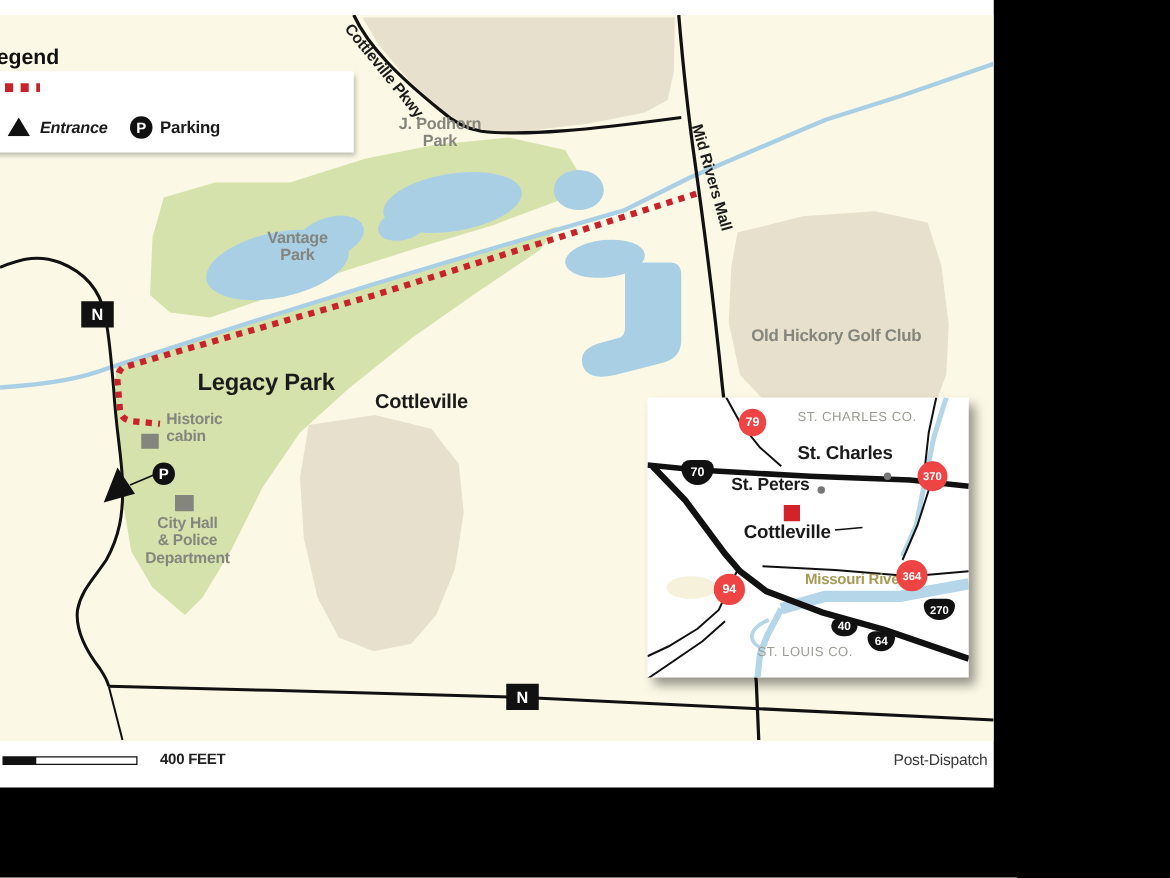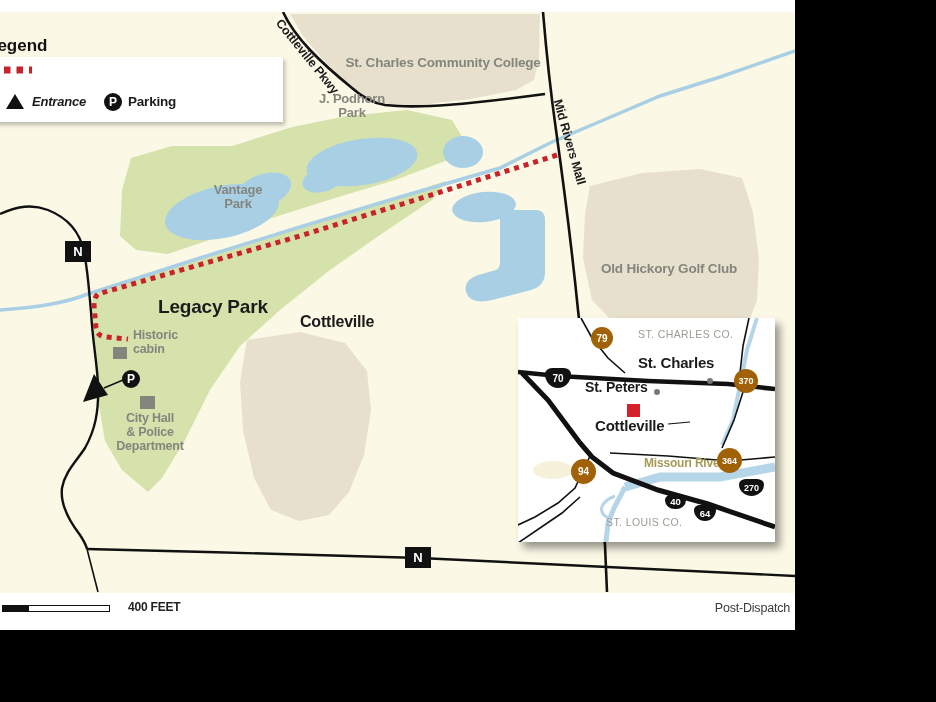--- a/index.html
+++ b/index.html
@@ -33,21 +33,21 @@
     box-shadow:2px 3px 4px rgba(0,0,0,0.25);
   }
   .legend-title{position:absolute;left:-13px;top:36px;font-size:17px;font-weight:bold;color:#111;}
   
   .inset{
     position:absolute;left:518px;top:318px;width:257px;height:224px;background:#fff;
     box-shadow:5px 6px 8px rgba(0,0,0,0.4);
   }
   .inset .county{color:#9C9C93;font-size:10.5px;letter-spacing:0.4px;font-weight:normal;}
   .shield-circle{
-    position:absolute;background:#a16207;color:#fff;border-radius:50%;
+    position:absolute;background:#ef4444;color:#fff;border-radius:50%;
     display:flex;align-items:center;justify-content:center;font-weight:bold;
   }
   .shield-interstate{
     position:absolute;background:#111;color:#fff;
     border-radius:30% 30% 55% 55% / 35% 35% 75% 75%;
     display:flex;align-items:center;justify-content:center;font-weight:bold;
   }
   .shield-us{
     position:absolute;background:#111;color:#fff;
     border-radius:40% 40% 50% 50% / 45% 45% 62% 62%;
@@ -98,21 +98,20 @@
 
     <rect x="113" y="347" width="14" height="12" fill="#84867E"></rect>
     <rect x="140" y="396" width="15" height="13" fill="#84867E"></rect>
     <line x1="104" y1="388" x2="123" y2="380" stroke="#111" stroke-width="1.5"></line>
     <polygon points="83,402 108,395 94,374" fill="#111"></polygon>
   </svg>
 
   <div class="lbl blk" style="left:283px;top:17px;font-size:12.5px;transform:rotate(51deg);transform-origin:0 0;">Cottleville Pkwy.</div>
   <div class="lbl blk" style="left:563px;top:98px;font-size:12.5px;transform:rotate(74deg);transform-origin:0 0;">Mid Rivers Mall</div>
 
-  <div class="lbl gray ctr" style="left:328px;top:56px;width:230px;font-size:13.5px;">St. Charles Community College</div>
   <div class="lbl gray ctr" style="left:307px;top:92px;width:90px;font-size:13px;">J. Podhorn
 Park</div>
   <div class="lbl gray ctr" style="left:193px;top:183px;width:90px;font-size:13px;">Vantage
 Park</div>
   <div class="lbl gray ctr" style="left:584px;top:262px;width:170px;font-size:13.5px;">Old Hickory Golf Club</div>
   <div class="lbl blk" style="left:158px;top:297px;font-size:19px;">Legacy Park</div>
   <div class="lbl blk" style="left:300px;top:313px;font-size:16px;">Cottleville</div>
   <div class="lbl gray" style="left:133px;top:329px;width:60px;font-size:12.5px;">Historic
 cabin</div>
   <div class="lbl gray ctr" style="left:106px;top:412px;width:88px;font-size:12.5px;">City Hall

